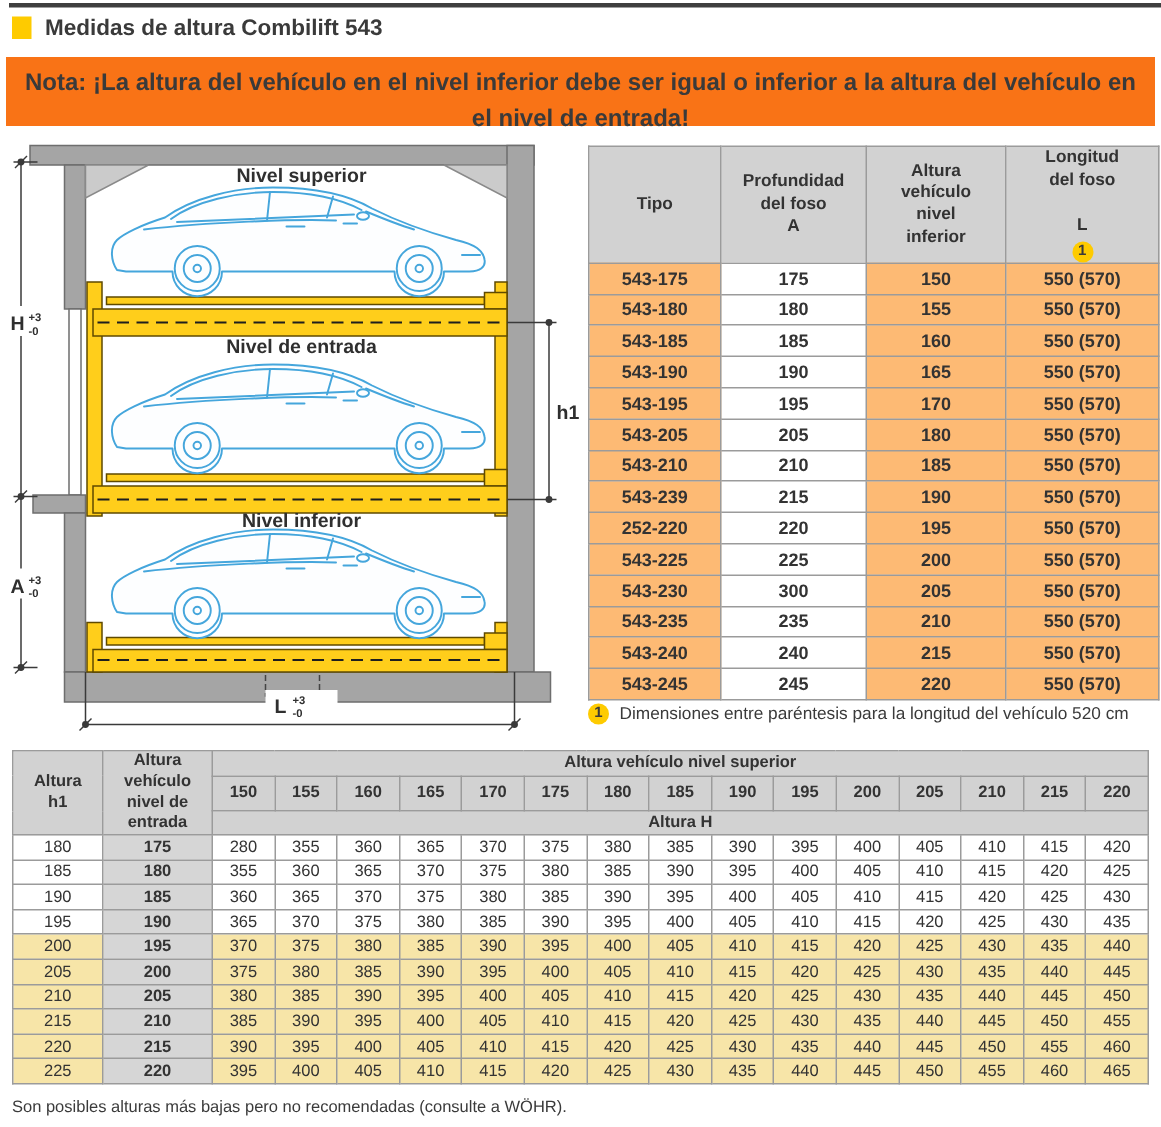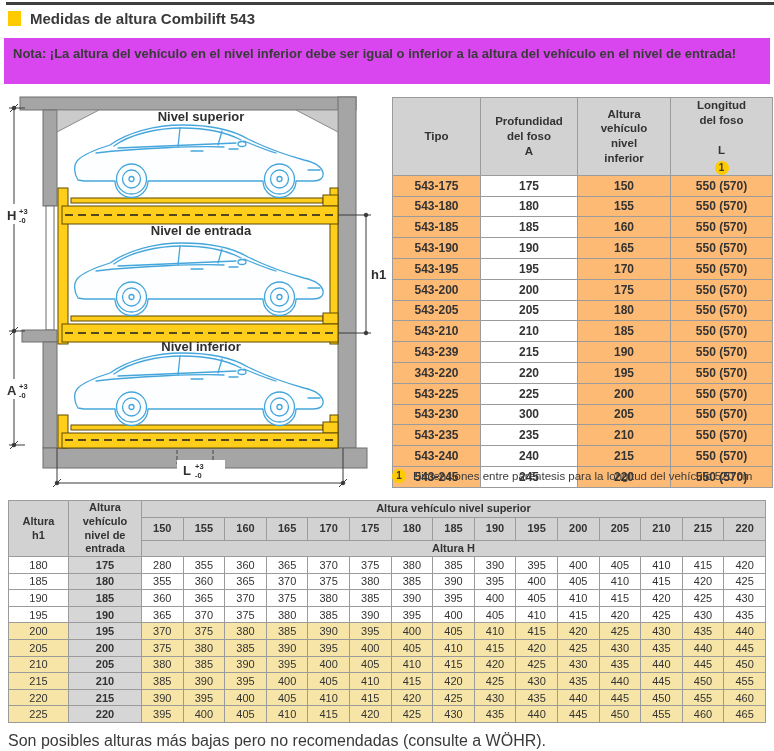--- a/index.html
+++ b/index.html
@@ -2,23 +2,23 @@
 <html><head>
 <meta charset="utf-8">
 <style>
   html,body{margin:0;padding:0;background:#ffffff;}
   .page{position:relative;width:774px;height:751px;background:#ffffff;overflow:hidden;
         font-family:"Liberation Sans",sans-serif;color:#333;}
   .top-rule{position:absolute;top:2px;left:6px;right:0;height:3px;background:#3F3F3F;}
   .title-row{position:absolute;top:10px;left:8px;display:flex;align-items:center;gap:9px;}
   .bullet{width:13px;height:15px;background:#FECB00;flex:0 0 auto;}
   .title{font-size:15px;font-weight:bold;color:#3A3A3A;margin:0;}
-  .note-box{position:absolute;top:38px;left:4px;right:4px;height:46px;background:#d946ef;
-            box-sizing:border-box;padding:6px 9px 0 9px;font-size:13px;font-weight:bold;
-            color:#3A3A3A;line-height:1.5;}
+  .note-box{position:absolute;top:38px;left:4px;right:4px;height:46px;background:#f97316;
+            box-sizing:border-box;padding:6px 9px 0 9px;font-size:16px;font-weight:bold;
+            color:#3A3A3A;line-height:1.5;text-align:center;}
   
   table{border-collapse:collapse;table-layout:fixed;}
   th,td{text-align:center;vertical-align:middle;padding:0;border:1px solid #9B9B9B;}
   .type-table{position:absolute;left:392px;top:97px;width:380px;font-size:12px;font-weight:bold;
               color:#333;border:1px solid #7B7B7B;}
   .type-table th{background:#D2D2D2;height:54px;font-size:11.5px;line-height:1.3;white-space:pre-line;}
   .type-table td{height:19.8px;background:#fdba74;}
   .type-table td.white{background:#ffffff;}
   .circle{display:inline-flex;width:14px;height:14px;border-radius:50%;background:#FECB00;
           color:#3A3A3A;font-size:10px;font-weight:bold;align-items:center;justify-content:center;
@@ -28,21 +28,21 @@
   .h-table{position:absolute;left:8px;top:500px;width:758px;font-size:11px;color:#333;
            border:1px solid #7B7B7B;}
   .h-table th{background:#D2D2D2;font-weight:bold;white-space:pre-line;line-height:1.25;}
   .h-table thead tr.r1 th{height:15px;}
   .h-table thead tr.r2 th{height:21px;}
   .h-table thead tr.r3 th{height:14px;}
   .h-table tbody td{height:15.6px;background:#ffffff;font-weight:normal;}
   .h-table tbody td.c2{background:#D6D6D6;font-weight:bold;}
   .h-table tbody tr.cream td{background:#F7E5A8;}
   .h-table tbody tr.cream td.c2{background:#D6D6D6;}
-  .footer{position:absolute;left:8px;top:732px;font-size:16px;color:#3A3A3A;}
+  .footer{position:absolute;left:8px;top:732px;font-size:11px;color:#3A3A3A;}
   
   .diagram{position:absolute;left:5px;top:92px;}
   .lvl{font-family:"Liberation Sans",sans-serif;font-size:13px;font-weight:bold;fill:#2F2F2F;}
   .dimlbl{font-family:"Liberation Sans",sans-serif;font-size:13px;font-weight:bold;fill:#2F2F2F;}
   .tol{font-family:"Liberation Sans",sans-serif;font-size:7.5px;font-weight:bold;fill:#2F2F2F;}
   .dim{stroke:#3A3A3A;stroke-width:1;fill:none;}
 </style>
 </head>
 <body>
 
@@ -217,45 +217,39 @@
           <td>165</td>
           <td>550 (570)</td>
         </tr>
         <tr>
           <td>543-195</td>
           <td class="white">195</td>
           <td>170</td>
           <td>550 (570)</td>
         </tr>
         <tr>
-          <td>543-200</td>
-          <td class="white">200</td>
-          <td>175</td>
-          <td>550 (570)</td>
-        </tr>
-        <tr>
           <td>543-205</td>
           <td class="white">205</td>
           <td>180</td>
           <td>550 (570)</td>
         </tr>
         <tr>
           <td>543-210</td>
           <td class="white">210</td>
           <td>185</td>
           <td>550 (570)</td>
         </tr>
         <tr>
           <td>543-239</td>
           <td class="white">215</td>
           <td>190</td>
           <td>550 (570)</td>
         </tr>
         <tr>
-          <td>343-220</td>
+          <td>252-220</td>
           <td class="white">220</td>
           <td>195</td>
           <td>550 (570)</td>
         </tr>
         <tr>
           <td>543-225</td>
           <td class="white">225</td>
           <td>200</td>
           <td>550 (570)</td>
         </tr>

